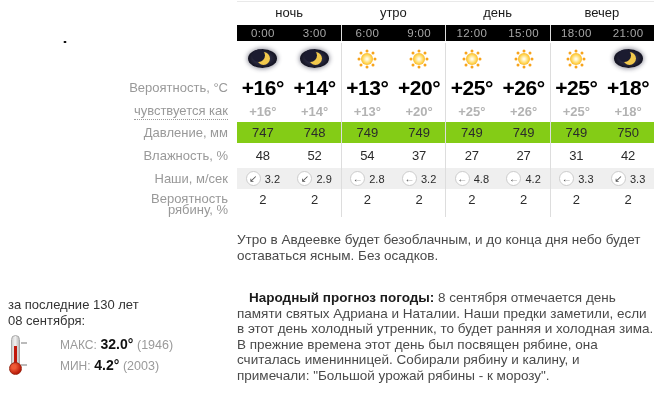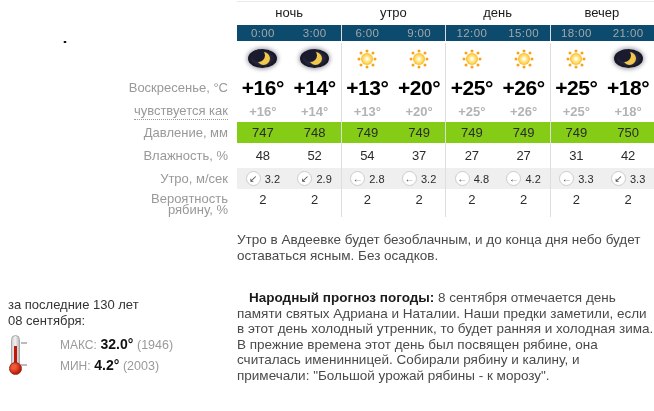--- a/index.html
+++ b/index.html
@@ -55,21 +55,21 @@
   .group + .group { border-left:1px solid #ddd; }
   .cell { flex:1; display:flex; align-items:center; justify-content:center;
           font-size:13px; color:#2b2b2b; }
 
   .row-header { height:20px; margin-top:2px; }
   .row-header .group { justify-content:center; align-items:center; }
   .row-header .group + .group { border-left:none; }
   .g-label { font-size:13px; color:#1a1a1a; }
 
   .row-time { height:16px; margin-top:3px; }
-  .row-time .data { background:#0c4a6e; }
+  .row-time .data { background:#000000; }
   .row-time .cell { font-size:11.5px; color:#a6a6a6; letter-spacing:.4px; }
 
   .row-icons { height:31px; margin-top:2px; }
 
   .row-temp { height:27px; }
   .row-temp .cell { font-size:21px; font-weight:bold; color:#000; letter-spacing:-.5px; }
 
   .row-feels { height:21px; }
   .row-feels .cell { font-size:13px; font-weight:bold; color:#b3b3b3; }
   .feels-hint { border-bottom:1px dotted #999; padding-bottom:1px; cursor:help; }
@@ -232,21 +232,21 @@
             <span class="wicon wicon-sun"></span>
           </div>
         <div class="cell">
             <span class="wicon wicon-moon"></span>
           </div>
       </div>
     </div>
   </div>
 
   <div class="row row-temp">
-    <div class="label-cell">Воскресенье, °C</div>
+    <div class="label-cell">Вероятность, °C</div>
     <div class="data">
       <div class="group">
         <div class="cell">+16°</div>
         <div class="cell">+14°</div>
       </div>
       <div class="group">
         <div class="cell">+13°</div>
         <div class="cell">+20°</div>
       </div>
       <div class="group">
@@ -322,21 +322,21 @@
         <div class="cell">27</div>
       </div>
       <div class="group">
         <div class="cell">31</div>
         <div class="cell">42</div>
       </div>
     </div>
   </div>
 
   <div class="row row-wind">
-    <div class="label-cell">Утро, м/сек</div>
+    <div class="label-cell">Наши, м/сек</div>
     <div class="data">
       <div class="group">
         <div class="cell">
             <span class="wind-pair">
               <span class="wind-arrow">↙</span>
               <span class="wind-speed">3.2</span>
             </span>
           </div>
         <div class="cell">
             <span class="wind-pair">

